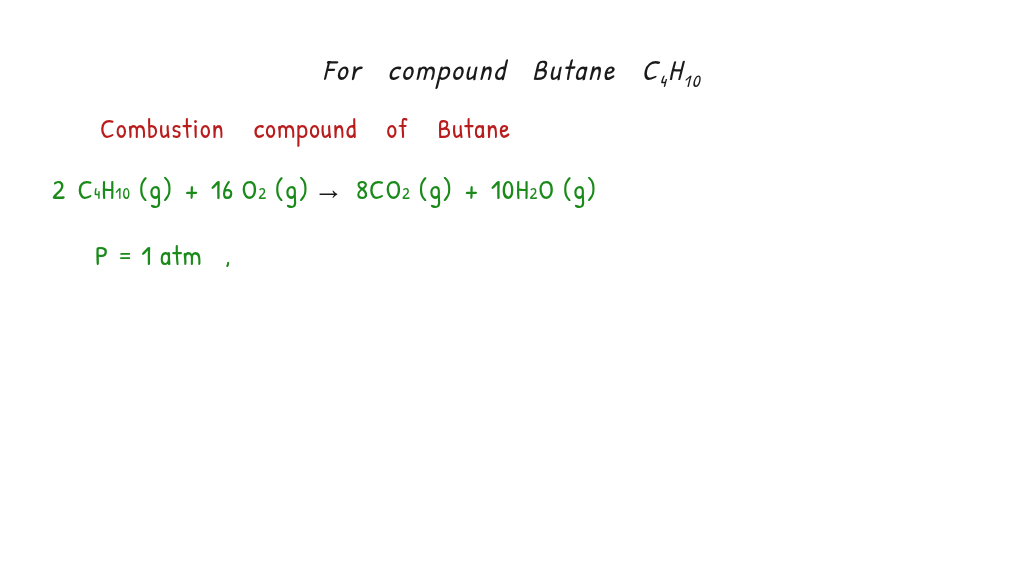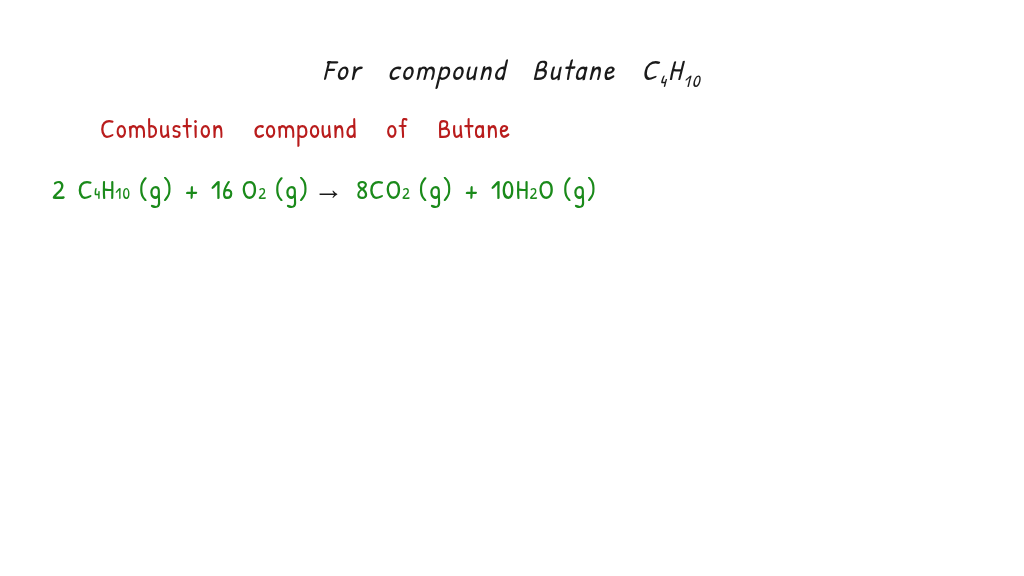--- a/index.html
+++ b/index.html
@@ -135,14 +135,18 @@
 
     <span class="green-text segment">
       &nbsp;<span>+</span>&nbsp;
     </span>
 
     <span class="green-text segment">
       <span>10</span><span>H</span><sub>2</sub><span>O</span>&nbsp;<span>(g)</span>
     </span>
   </div>
 
+  <div class="line4">
+    <span class="green-text">P = 1 atm</span>&nbsp;&nbsp;
+    <span class="green-text">,</span>
+  </div>
 
 </div>
 
 </body></html>

